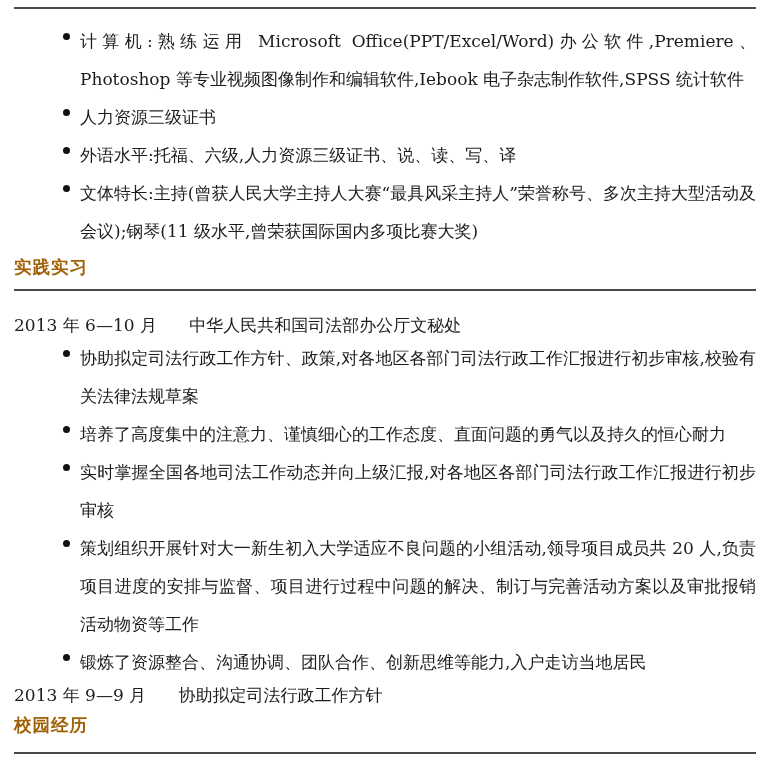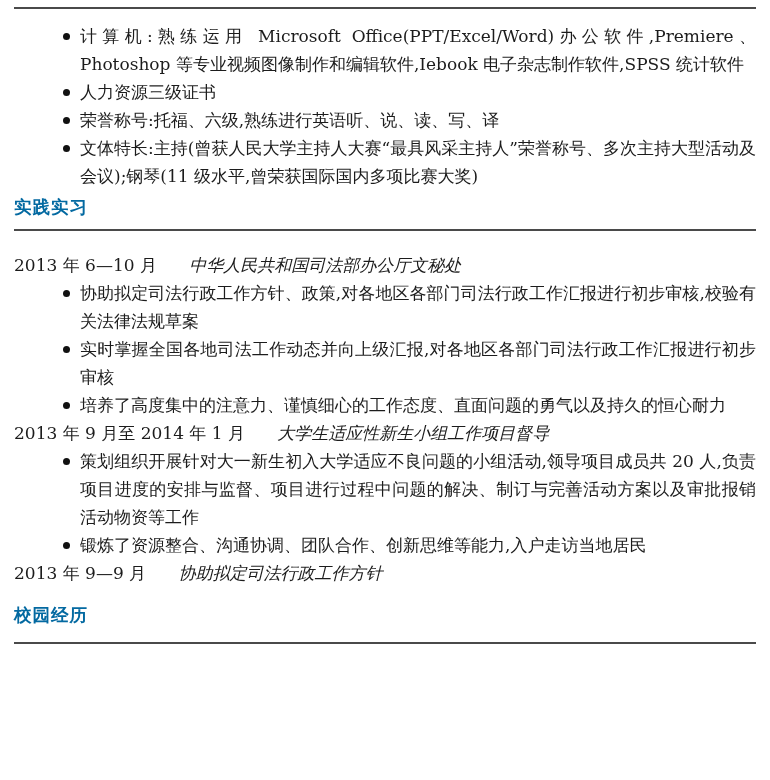--- a/index.html
+++ b/index.html
@@ -30,72 +30,72 @@
 
   ul.bullets {
     list-style: none;
     margin: 0;
     padding: 0;
   }
   ul.bullets.skills { margin-top: 13px; }
   ul.bullets li {
     position: relative;
     padding-left: 66px;
-    line-height: 28px;
+    line-height: 38px;
     text-align: justify;
     text-justify: inter-character;
   }
   .dot {
     position: absolute;
     left: 49px;
     top: 11px;
     width: 7px;
     height: 7px;
     border-radius: 50%;
     background: #111111;
     display: inline-block;
   }
   .section-heading {
     font-family: "DejaVu Sans", "Liberation Sans", sans-serif;
     font-weight: bold;
     font-size: 17.5px;
     line-height: 26px;
     margin: 0;
     letter-spacing: 1px;
-    color: #0369a1;
+    color: #a16207;
   }
   .heading-practice { margin-top: 4px; }
-  .heading-campus  { margin-top: 15px; }
+  .heading-campus  { margin-top: 3px; }
 
   .entry-first { margin-top: 20px; }
   .entry-title {
     line-height: 28px;
     white-space: nowrap;
   }
-  .entry-org { margin-left: 1.9em; font-style: italic; }
+  .entry-org { margin-left: 1.9em; }
 </style>
 </head>
 <body>
 
 <div class="page">
 
   <hr class="rule rule-top">
 
   <ul class="bullets skills">
     <li>
       <span class="dot"></span>
       <span>计算机:熟练运用 Microsoft Office(PPT/Excel/Word)办公软件,Premiere、Photoshop 等专业视频图像制作和编辑软件,Iebook 电子杂志制作软件,SPSS 统计软件</span>
     </li>
     <li>
       <span class="dot"></span>
       <span>人力资源三级证书</span>
     </li>
     <li>
       <span class="dot"></span>
-      <span>荣誉称号:托福、六级,熟练进行英语听、说、读、写、译</span>
+      <span>外语水平:托福、六级,人力资源三级证书、说、读、写、译</span>
     </li>
     <li>
       <span class="dot"></span>
       <span>文体特长:主持(曾获人民大学主持人大赛“最具风采主持人”荣誉称号、多次主持大型活动及会议);钢琴(11 级水平,曾荣获国际国内多项比赛大奖)</span>
     </li>
   </ul>
 
   <h2 class="section-heading heading-practice">实践实习</h2>
 
   <hr class="rule rule-section">
@@ -104,33 +104,30 @@
     <div class="entry-title">
       <span class="entry-date">2013 年 6—10 月</span><span class="entry-org">中华人民共和国司法部办公厅文秘处</span>
     </div>
     <ul class="bullets">
       <li>
         <span class="dot"></span>
         <span>协助拟定司法行政工作方针、政策,对各地区各部门司法行政工作汇报进行初步审核,校验有关法律法规草案</span>
       </li>
       <li>
         <span class="dot"></span>
-        <span>实时掌握全国各地司法工作动态并向上级汇报,对各地区各部门司法行政工作汇报进行初步审核</span>
+        <span>培养了高度集中的注意力、谨慎细心的工作态度、直面问题的勇气以及持久的恒心耐力</span>
       </li>
       <li>
         <span class="dot"></span>
-        <span>培养了高度集中的注意力、谨慎细心的工作态度、直面问题的勇气以及持久的恒心耐力</span>
+        <span>实时掌握全国各地司法工作动态并向上级汇报,对各地区各部门司法行政工作汇报进行初步审核</span>
       </li>
     </ul>
   </div>
 
   <div class="entry">
-    <div class="entry-title">
-      <span class="entry-date">2013 年 9 月至 2014 年 1 月</span><span class="entry-org">大学生适应性新生小组工作项目督导</span>
-    </div>
     <ul class="bullets">
       <li>
         <span class="dot"></span>
         <span>策划组织开展针对大一新生初入大学适应不良问题的小组活动,领导项目成员共 20 人,负责项目进度的安排与监督、项目进行过程中问题的解决、制订与完善活动方案以及审批报销活动物资等工作</span>
       </li>
       <li>
         <span class="dot"></span>
         <span>锻炼了资源整合、沟通协调、团队合作、创新思维等能力,入户走访当地居民</span>
       </li>
     </ul>

